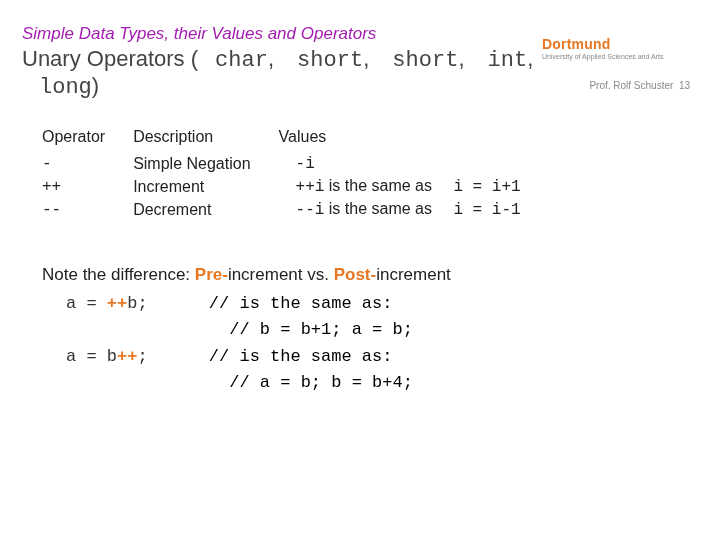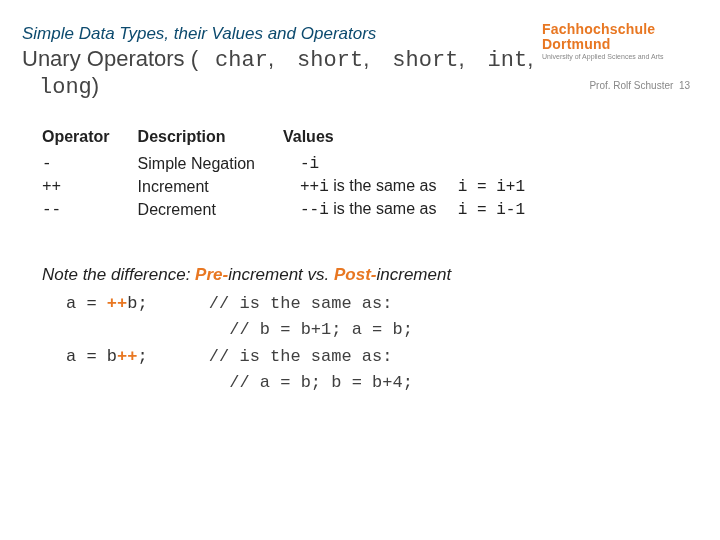--- a/index.html
+++ b/index.html
@@ -10,21 +10,21 @@
     background:#fff;
     position:relative;
     box-sizing:border-box;
   }
   .slide{padding:20px 28px 0 22px;}
   .header{display:flex;justify-content:space-between;align-items:flex-start;}
   .titleblock{flex:1;padding-top:4px;}
   .subtitle{
     font-style:italic;
     font-size:17px;
-    color:#0c4a6e;
+    color:#a21caf;
     margin-bottom:2px;
   }
   .title{
     font-size:22px;
     color:#444;
     font-weight:400;
   }
   .mono{font-family:"Courier New",Courier,monospace;margin-left:17px;}
   .logo{
     text-align:left;
@@ -46,61 +46,60 @@
   }
   .footer-right{
     position:absolute;
     top:80px;right:30px;
     font-size:10px;color:#888;
   }
   .content{margin:28px 0 0 20px;font-size:16px;color:#222;}
   table.ops{border-collapse:collapse;}
   table.ops th{
     text-align:left;
-    font-weight:700;
+    font-weight:400;
     padding:0 28px 6px 0;
     font-size:16px;
   }
   table.ops td{
     padding:2px 28px 2px 0;
     font-size:16px;
     white-space:nowrap;
   }
   .opcol{font-family:"Courier New",Courier,monospace;}
   .note{
     margin:44px 0 0 0;
     font-size:17px;
-    font-style:italic;
   }
   .orange{color:#e87722;font-weight:600;}
   .codeblock{
     margin:6px 0 0 24px;
     font-family:"Courier New",Courier,monospace;
     font-size:17px;
     line-height:1.55;
     white-space:pre;
     color:#333;
   }
-  .cmnt{color:#404040;}
+  .cmnt{color:#000000;}
   .hl{color:#e87722;font-weight:700;}
 </style>
 </head>
 <body>
 
 <div class="slide">
   <div class="header">
     <div class="titleblock">
       <div class="subtitle">Simple Data Types, their Values and Operators</div>
       <div class="title">
         <span>Unary Operators (</span><span class="mono">char</span><span>, </span><span class="mono">short</span><span>, </span><span class="mono">short</span><span>, </span><span class="mono">int</span><span>, </span><span class="mono">long</span><span>)</span>
       </div>
     </div>
     <div class="logo">
       <div class="logo-main">
-        <span>Fachhochschule</span><br>
+        <br>
         <span>Dortmund</span>
       </div>
       <div class="logo-sub">University of Applied Sciences and Arts</div>
     </div>
   </div>
 
   <div class="footer-right">
     <span>Prof. Rolf Schuster</span>&nbsp;&nbsp;<span>13</span>
   </div>
 

